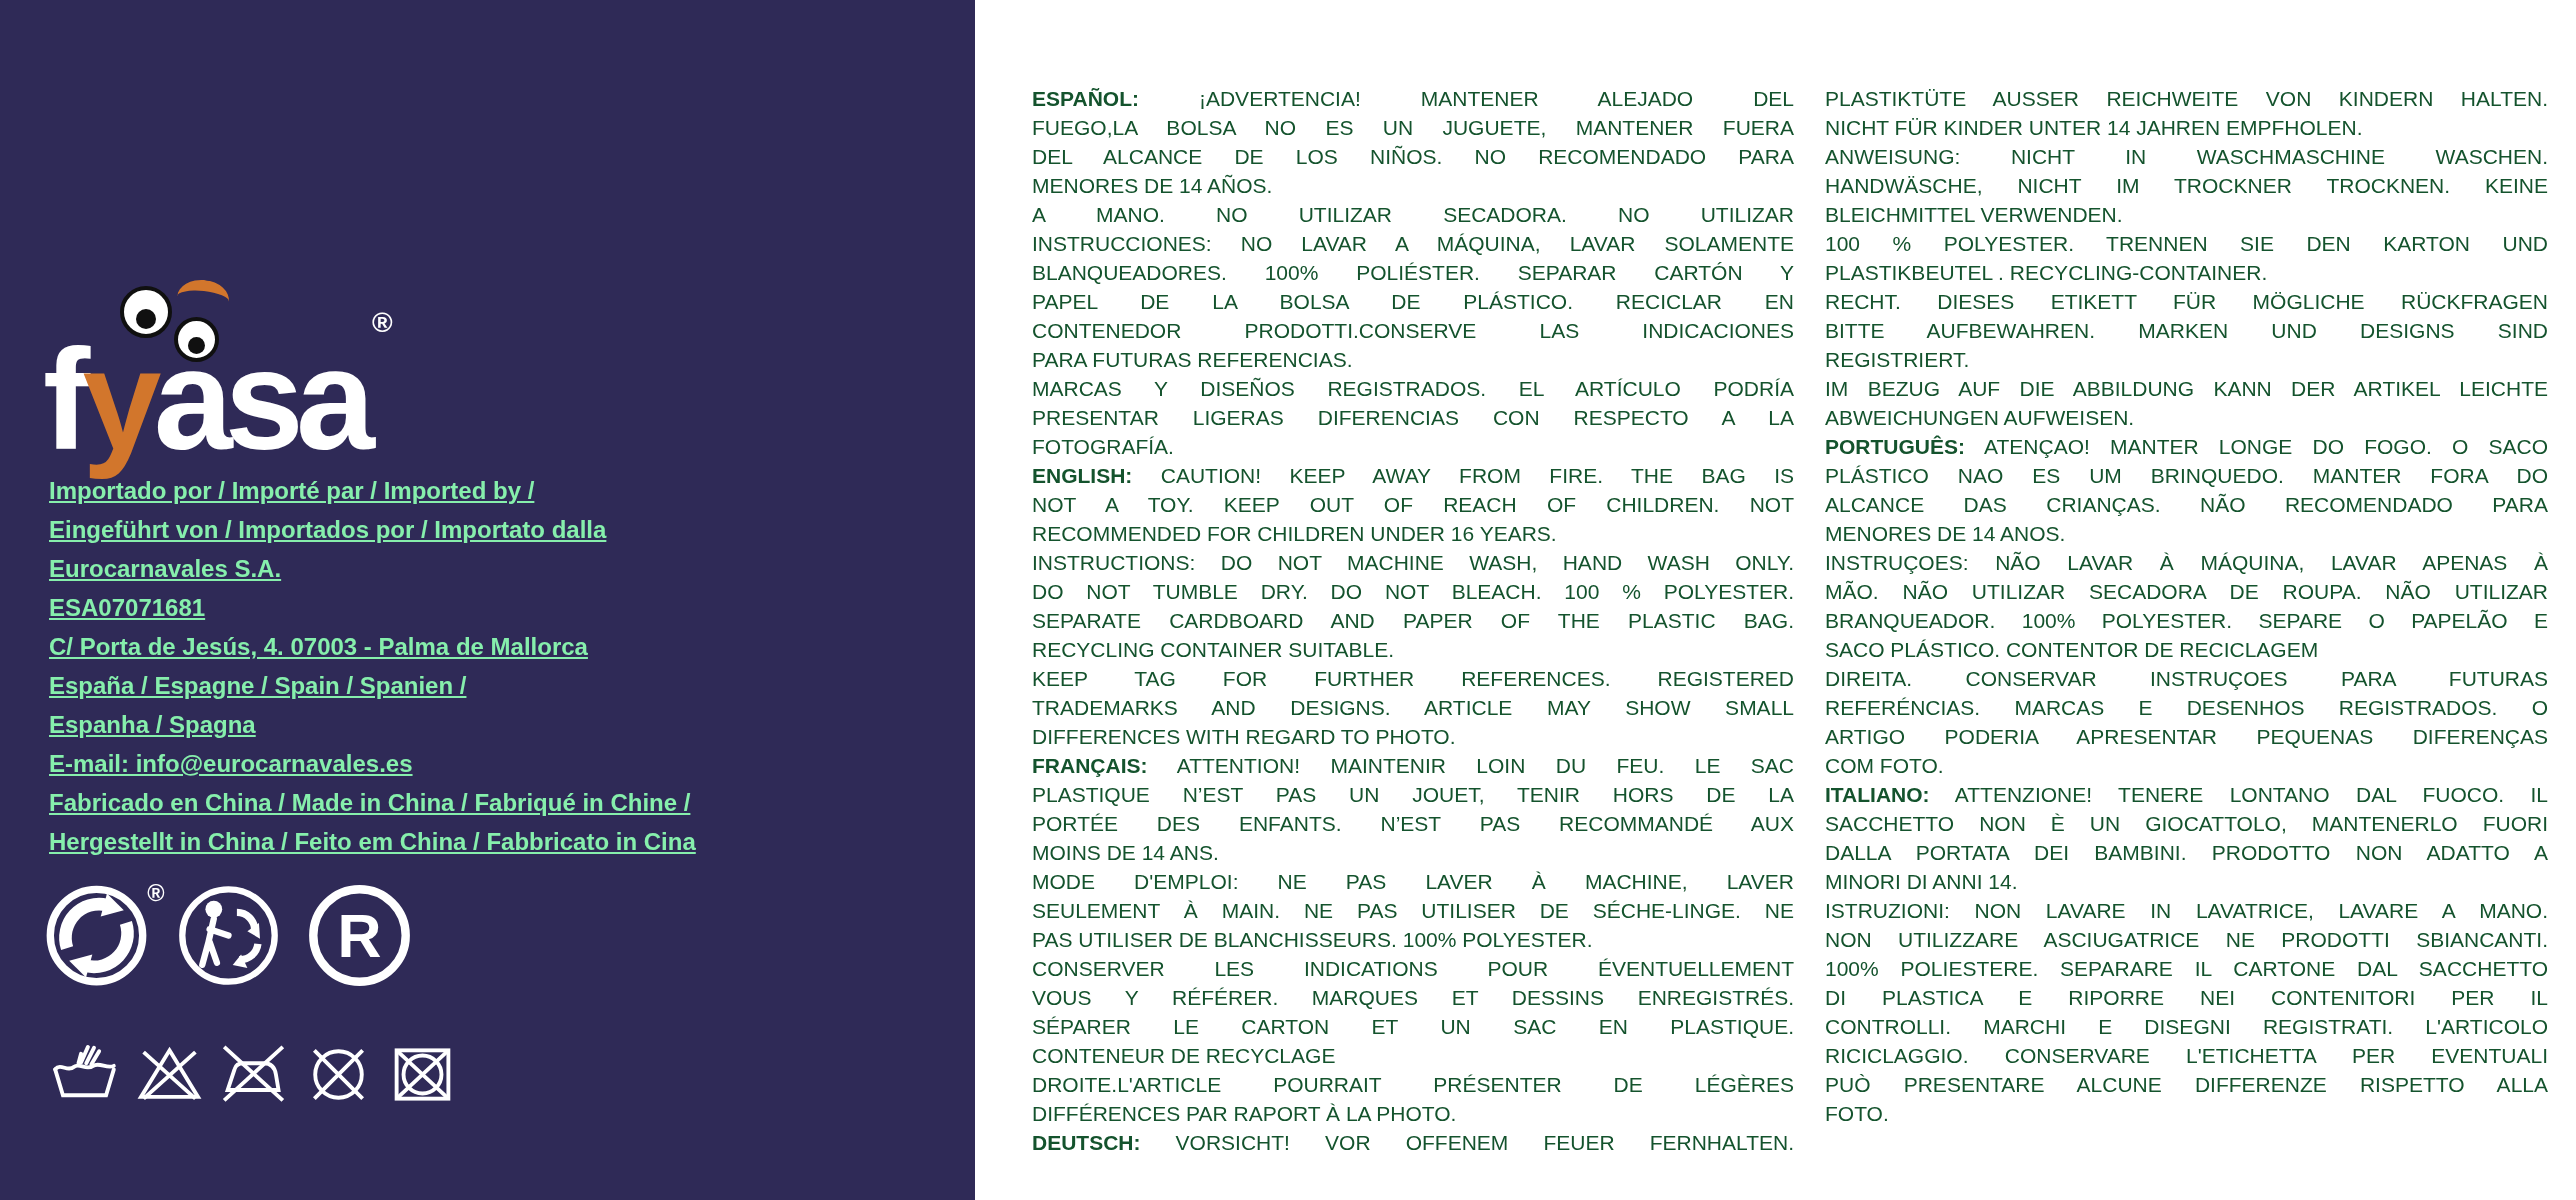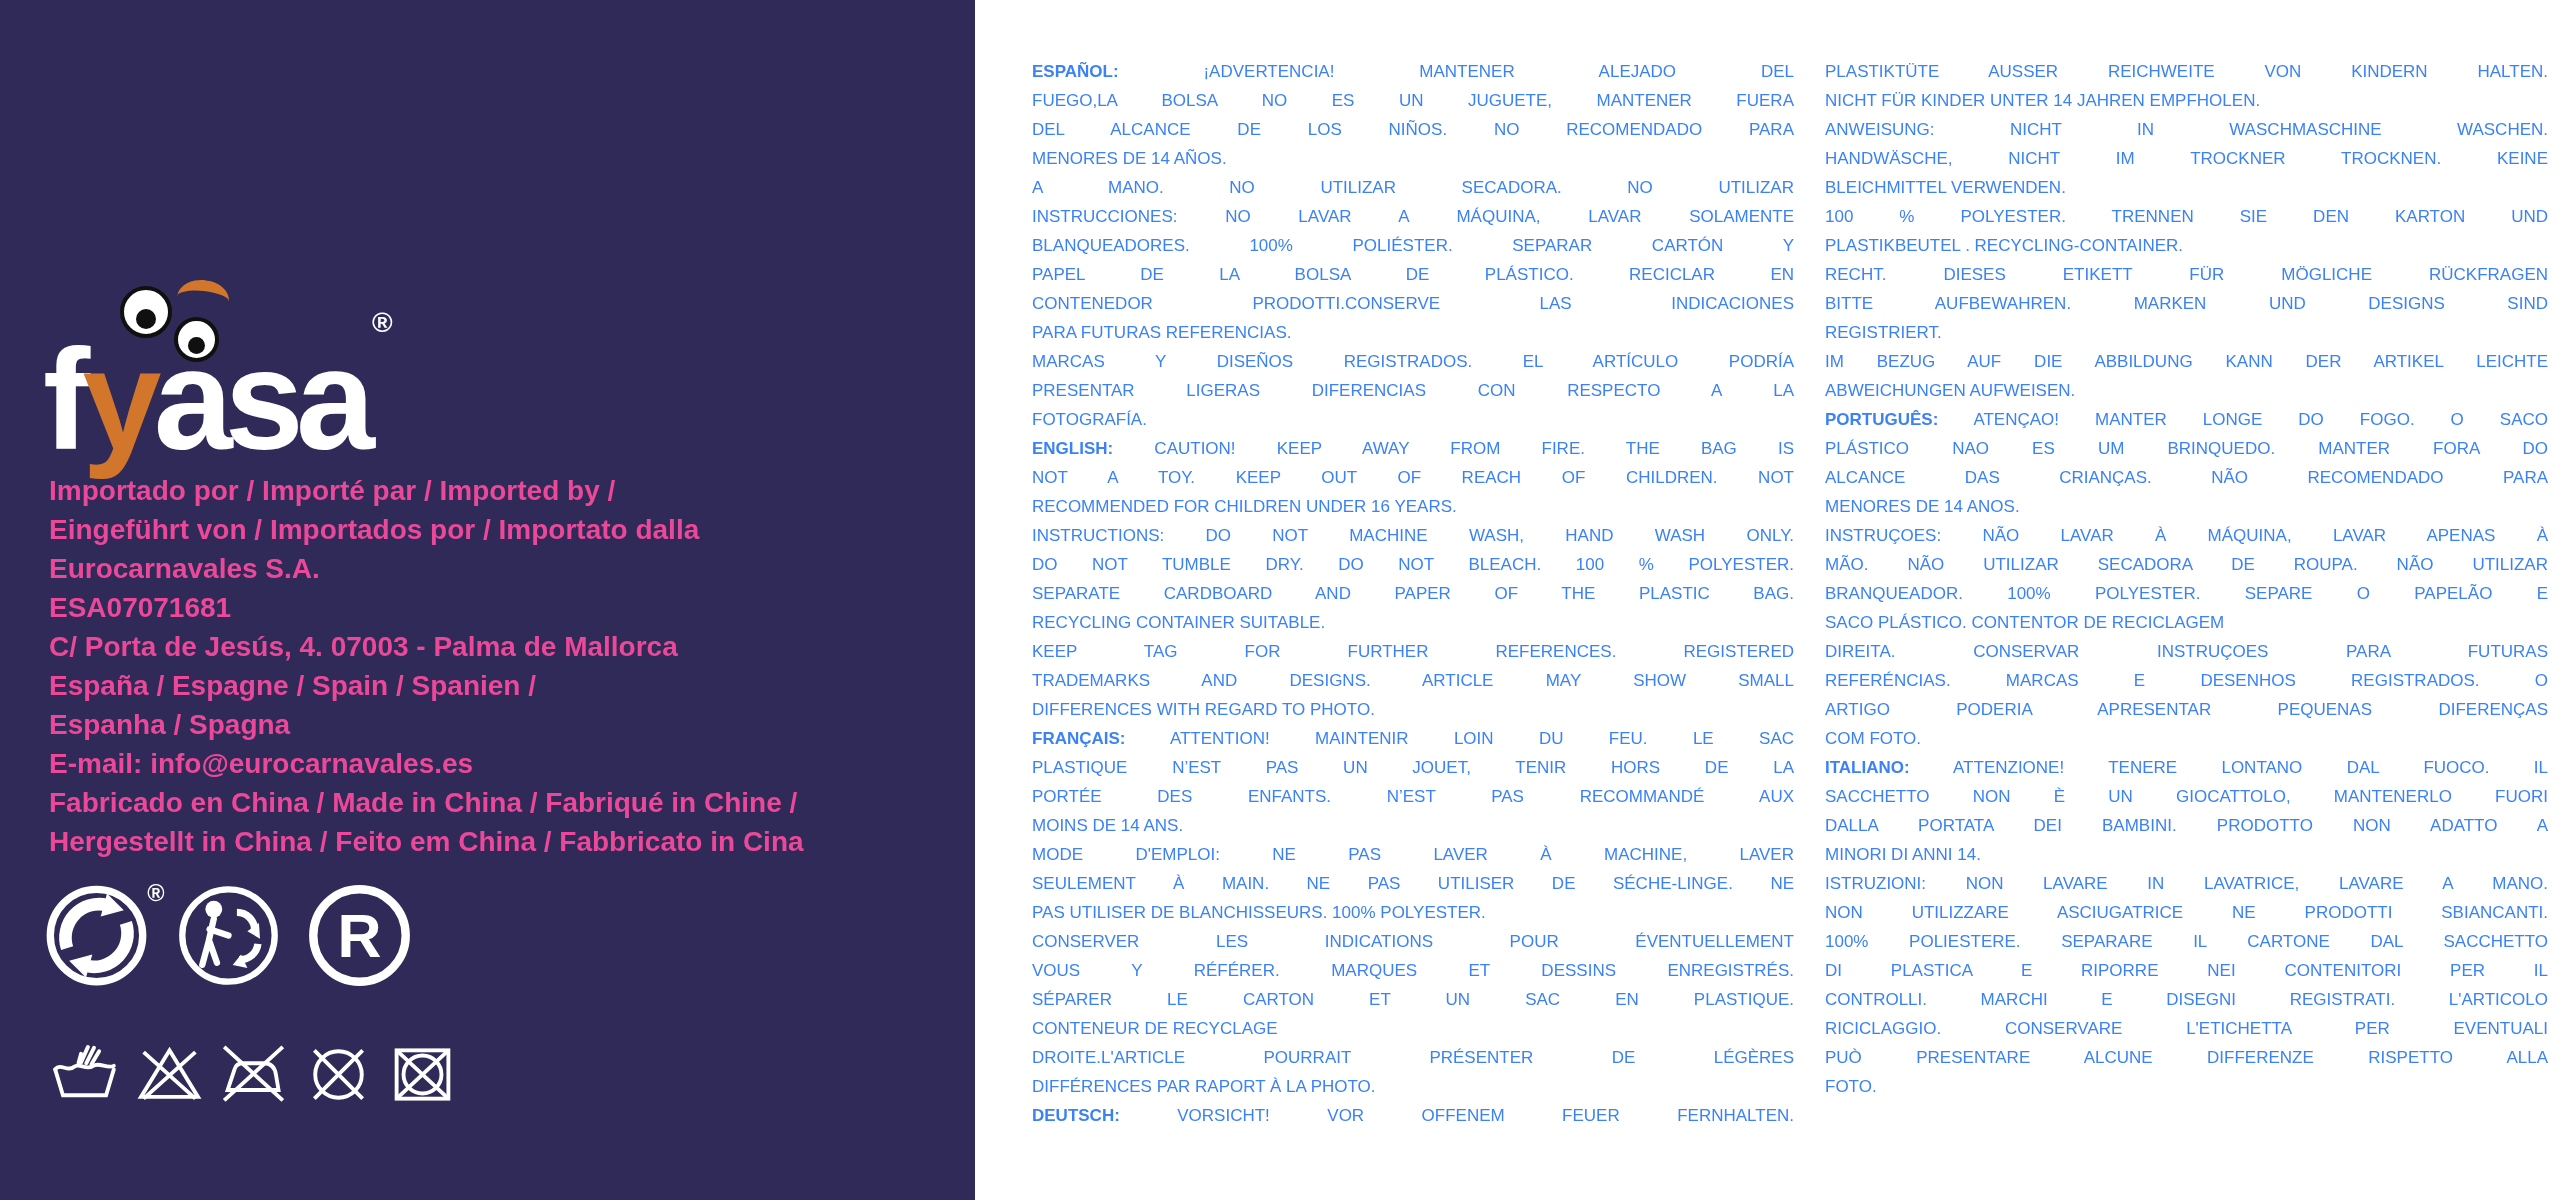--- a/index.html
+++ b/index.html
@@ -14,33 +14,33 @@
   #logo .y{color:#d2762c;}
   #logo .reg{font-size:28px;letter-spacing:0;vertical-align:super;position:relative;top:-69px;left:4.7px;}
   .eye{position:absolute;background:#ffffff;border:4.7px solid #101010;border-radius:50%;
        display:flex;align-items:flex-end;justify-content:center;box-sizing:border-box;}
   .eye .pupil{width:46%;height:46%;background:#101010;border-radius:50%;margin-bottom:12%;}
   #eye-left{left:77px;top:-14px;width:52px;height:52px;}
   #eye-right{left:131px;top:17px;width:45px;height:45px;}
   #brow{position:absolute;left:134px;top:-20.3px;width:52px;height:26.6px;border-top:11.7px solid #d2762c;
         border-radius:50%;transform:rotate(6deg);}
 
-  #info-block{position:absolute;left:49px;top:471px;width:907px;color:#ec4899;
-              font-weight:bold;font-size:28px;line-height:39px;}
+  #info-block{position:absolute;left:49px;top:471px;width:907px;color:#86efac;
+              font-weight:bold;font-size:24px;line-height:39px;text-decoration:underline;}
 
   #badge-row{position:absolute;left:44px;top:883px;display:flex;gap:26.6px;align-items:flex-start;}
   .badge{position:relative;width:105px;height:105px;}
   .badge svg{width:105px;height:105px;display:block;}
   .badge .sup{position:absolute;top:-3.1px;right:-15.6px;color:#ffffff;font-size:23.5px;font-weight:bold;}
 
   #care-row{position:absolute;left:50px;top:1040px;display:flex;gap:15.6px;align-items:center;}
   .care svg{width:69px;height:69px;display:block;}
 
   
-  .textcol{position:absolute;top:57px;color:#3b82f6;font-size:17px;line-height:29px;}
+  .textcol{position:absolute;top:84px;color:#14532d;font-size:21px;line-height:29px;}
   #col1{left:1032px;width:762px;}
   #col2{left:1825px;width:723px;}
   .tline{text-align:left;white-space:normal;}
   .tline.just{text-align:justify;text-align-last:justify;}
   .tline b{font-weight:bold;}
 </style>
 </head>
 <body>
 
 <div id="page">

